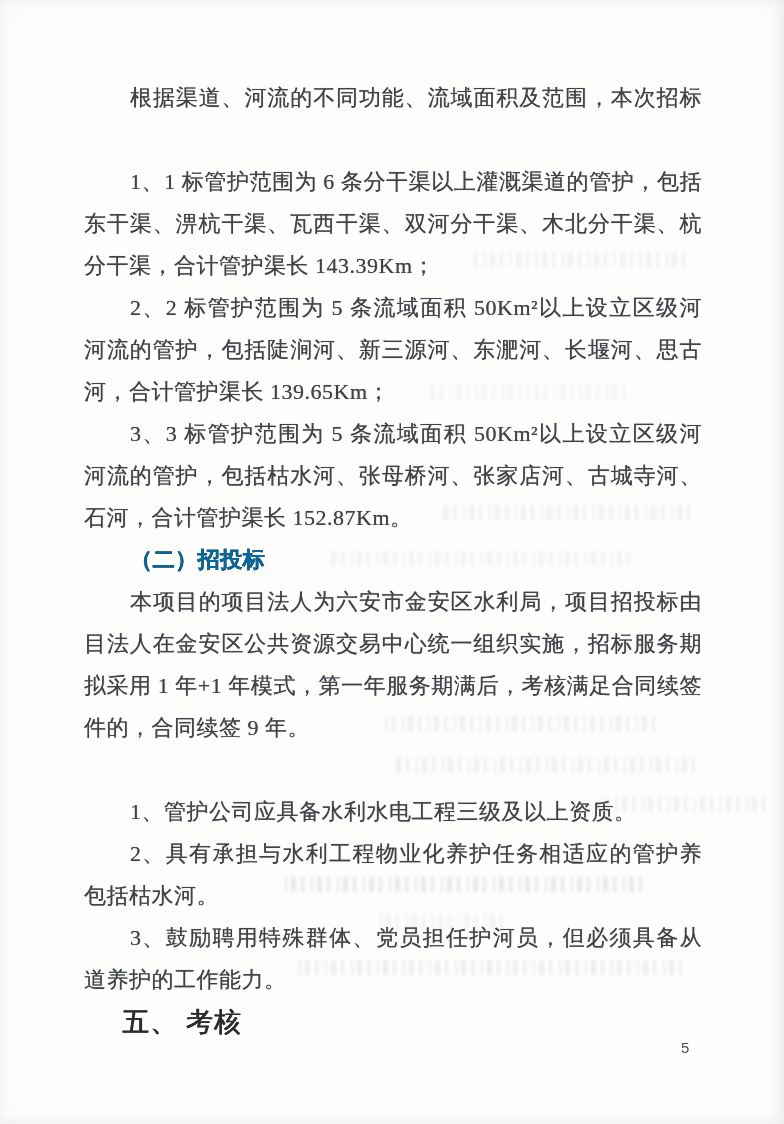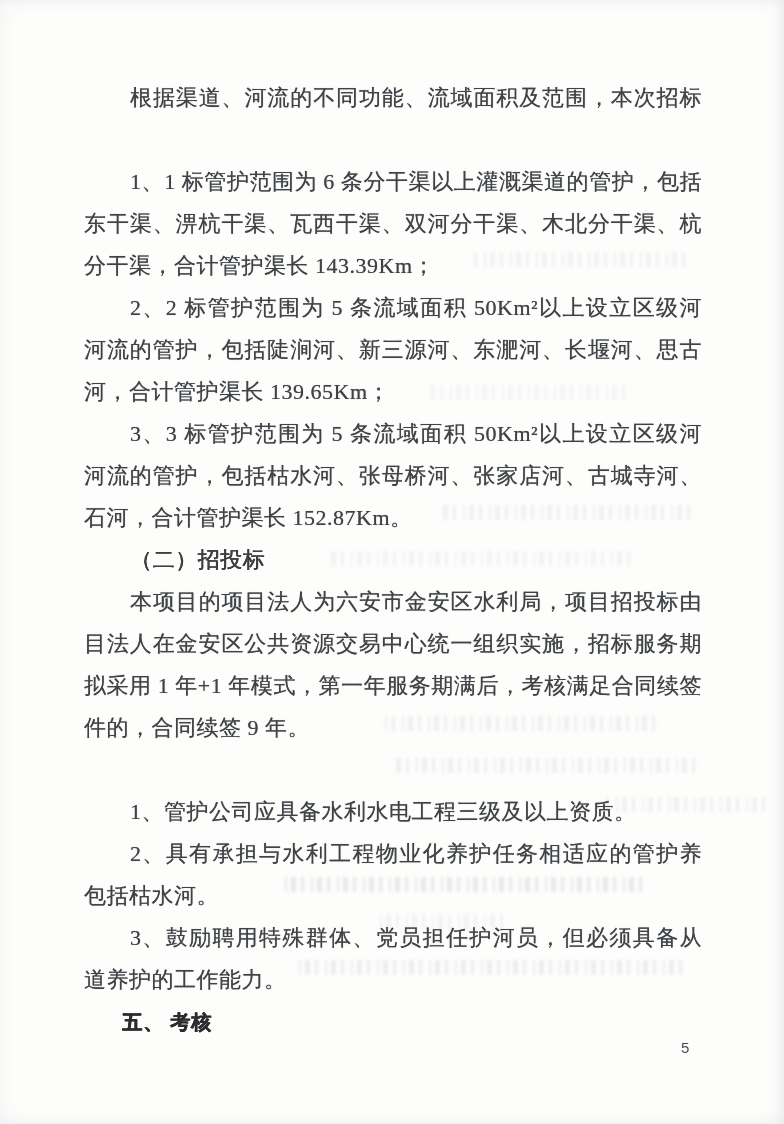--- a/index.html
+++ b/index.html
@@ -26,27 +26,27 @@
   }
   .fill{
     white-space:normal;
     text-align:justify;
     text-align-last:justify;
     box-sizing:border-box;
     height:42px;overflow:hidden;
   }
   .indent{padding-left:46px;box-sizing:border-box;}
   .hsub{
-    font-weight:normal;
-    color:#404040;
+    font-weight:bold;
+    color:#0369a1;
     text-shadow:.4px 0 0 #2e3134, 0 0 .6px rgba(40,42,45,.8);
   }
   .hmain{
-    font-weight:bold;
-    font-size:20px;
+    font-weight:normal;
+    font-size:27px;
     padding-left:38px;
     color:#2a2c2f;
     letter-spacing:1px;
     text-shadow:.7px 0 0 #2a2c2f, 0 .4px 0 #2a2c2f;
   }
   .page-number{
     position:absolute;
     left:681px;top:1038px;
     font-size:15px;line-height:20px;
     color:#4a4c50;

